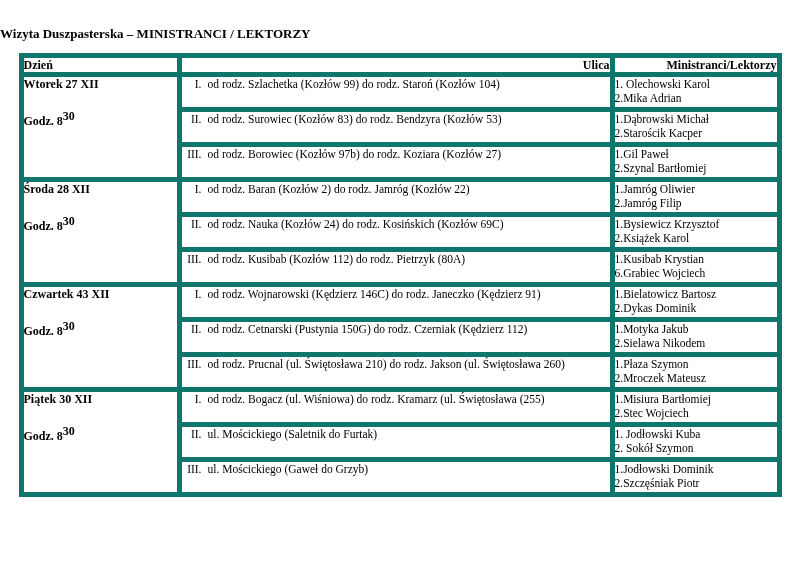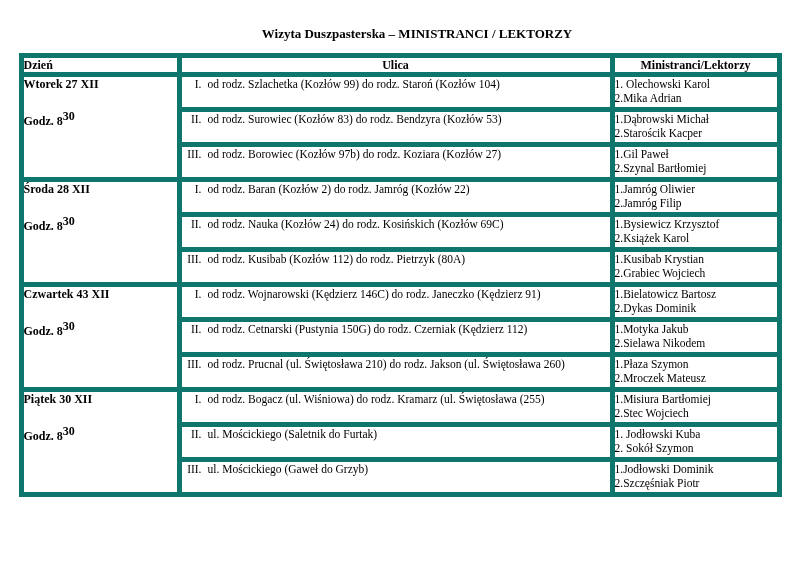--- a/index.html
+++ b/index.html
@@ -5,42 +5,42 @@
   * { box-sizing: border-box; }
   html, body { margin: 0; padding: 0; }
   body {
     width: 800px; height: 565px;
     background: #ffffff;
     color: #000000;
     font-family: "Liberation Serif", "DejaVu Serif", serif;
   }
   .page { position: relative; width: 800px; height: 565px; overflow: hidden; }
 
-  .title-block { text-align: center; padding-top: 26px; margin-left: 34px; }
+  .title-block { padding-top: 26px; }
   .title-line { font-weight: bold; font-size: 13px; line-height: 15px; }
 
   table.schedule {
     border-collapse: collapse;
     table-layout: fixed;
     width: 758px;
     margin: 12px auto 0 auto;
     border: 2px solid #000;
   }
   table.schedule th, table.schedule td {
     border: 5px solid #0f766e;
     padding: 0;
     vertical-align: top;
   }
   col.c-day { width: 158px; }
   col.c-street { width: 433px; }
   col.c-min { width: 167px; }
 
   th { font-size: 12px; font-weight: bold; height: 16px; line-height: 14px; padding: 1px 3px; }
   th.h-day { text-align: left; }
-  th.h-street, th.h-min { text-align: center; }
+  th.h-street, th.h-min { text-align: right; }
 
   td.day-cell {
     vertical-align: middle;
     font-weight: bold;
     font-size: 12px;
   }
   .day-label { margin-bottom: 17px; }
   .day-time sup { font-size: 12px; }
 
   tr.entry-row { height: 35px; }
@@ -131,21 +131,21 @@
         <td class="street-cell"><span class="roman">II.</span><span>od rodz. Nauka (Kozłów 24) do rodz. Kosińskich (Kozłów 69C)</span></td>
         <td class="names-cell">
           <div class="name-line">1.Bysiewicz Krzysztof</div>
           <div class="name-line">2.Książek Karol</div>
         </td>
       </tr>
       <tr class="entry-row">
         <td class="street-cell"><span class="roman">III.</span><span>od rodz. Kusibab (Kozłów 112) do rodz. Pietrzyk (80A)</span></td>
         <td class="names-cell">
           <div class="name-line">1.Kusibab Krystian</div>
-          <div class="name-line">2.Grabiec Wojciech</div>
+          <div class="name-line">6.Grabiec Wojciech</div>
         </td>
       </tr>
 
       <tr class="entry-row">
         <td class="day-cell" rowspan="3">
           <div class="day-label">Czwartek 43 XII</div>
           <div class="day-time"><span>Godz. 8</span><sup>30</sup></div>
         </td>
         <td class="street-cell"><span class="roman">I.</span><span>od rodz. Wojnarowski (Kędzierz 146C) do rodz. Janeczko (Kędzierz 91)</span></td>
         <td class="names-cell">

